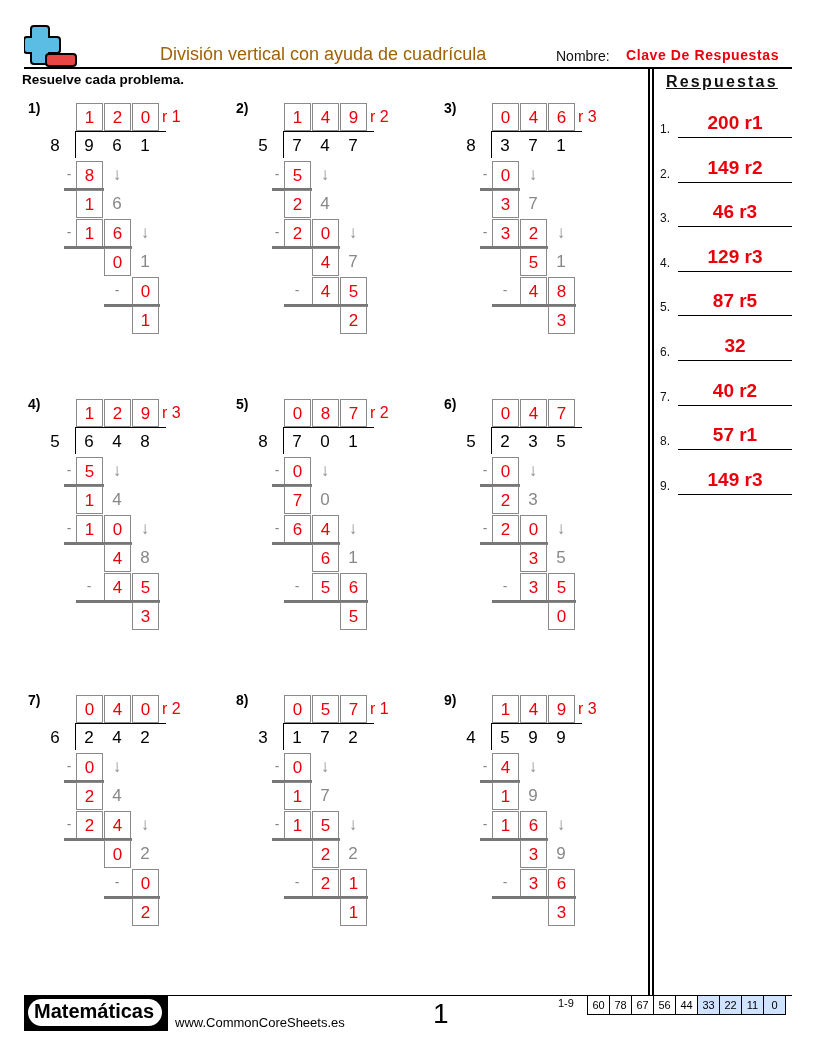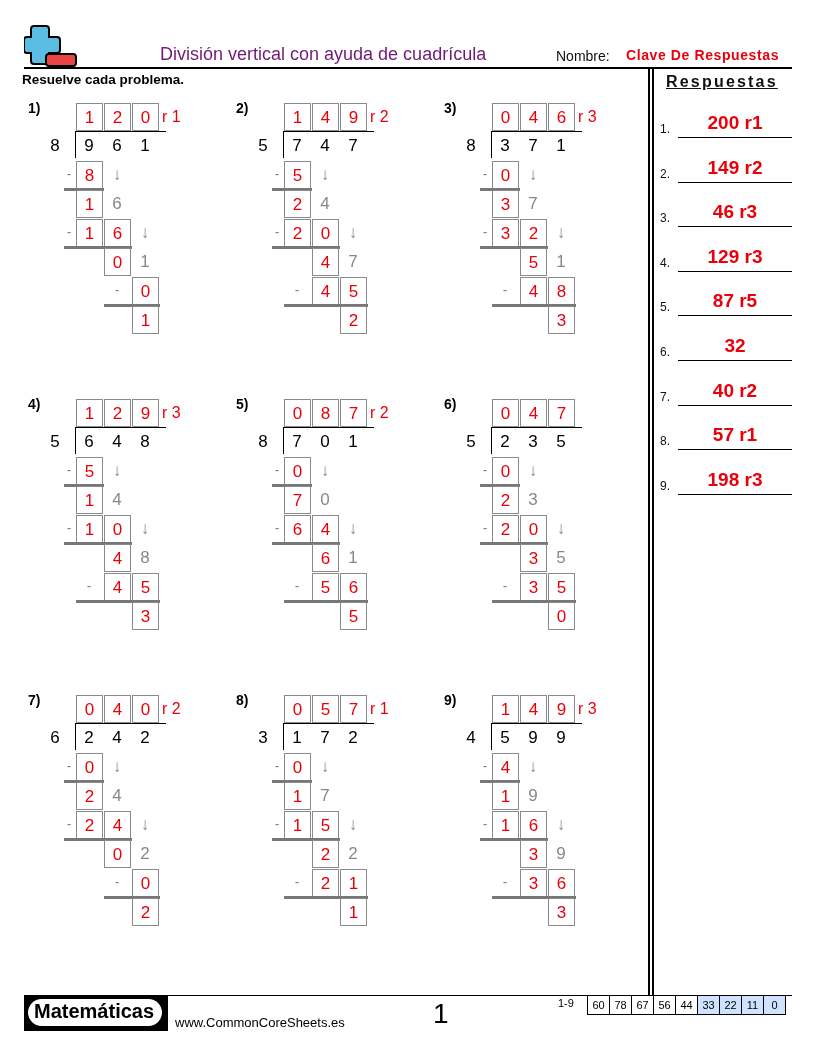--- a/index.html
+++ b/index.html
@@ -1,21 +1,21 @@
 <!DOCTYPE html>
 <html><head>
 <meta charset="utf-8">
 <style>
   html, body { margin:0; padding:0; background:#fff; }
   body { width:816px; height:1056px; position:relative; overflow:hidden;
          font-family:"Liberation Sans", sans-serif; color:#000; }
   .abs { position:absolute; }
   
   .logo { left:24px; top:24px; width:56px; height:44px; }
-  .title { left:160px; top:44px; font-size:18px; color:#701a75; }
+  .title { left:160px; top:44px; font-size:18px; color:#a16207; }
   .name-label { left:556px; top:48px; font-size:14px; color:#111; }
   .name-value { left:626px; top:47px; font-size:14px; color:#e8000b; font-weight:bold; letter-spacing:0.6px; }
   .hdr-line { left:24px; top:67px; width:768px; height:2px; background:#000; }
   .instructions { left:22px; top:72px; font-size:13.5px; font-weight:bold; }
   .vsep1 { left:648px; top:69px; width:2px; height:926px; background:#000; }
   .vsep2 { left:652px; top:69px; width:2px; height:926px; background:#000; }
   .ans-title { left:666px; top:73px; font-size:16px; font-weight:bold; letter-spacing:2.2px; text-decoration:underline; color:#111; }
   .ans-row { left:660px; width:132px; height:30px; }
   .ans-num { position:absolute; left:0; bottom:2px; font-size:12px; color:#111; }
   .ans-line { position:absolute; left:18px; right:0; bottom:0; height:1px; background:#000; }
@@ -101,21 +101,21 @@
       <div class="ans-val">40 r2</div>
     </div>
     <div class="abs ans-row" style="top: 420.2px;">
       <div class="ans-num">8.</div>
       <div class="ans-line"></div>
       <div class="ans-val">57 r1</div>
     </div>
     <div class="abs ans-row" style="top: 464.8px;">
       <div class="ans-num">9.</div>
       <div class="ans-line"></div>
-      <div class="ans-val">198 r3</div>
+      <div class="ans-val">149 r3</div>
     </div>
   </div>
 
 <div id="problems">
     <div class="abs problem" style="left: 20px; top: 96px;">
       <div class="pnum">1)</div>
       <div class="cell box red" style="left: 56px; top: 7px;">1</div>
       <div class="cell box red" style="left: 84px; top: 7px;">2</div>
       <div class="cell box red" style="left: 112px; top: 7px;">0</div>
       <div class="rmd" style="left: 142px; top: 12px;">r 1</div>

